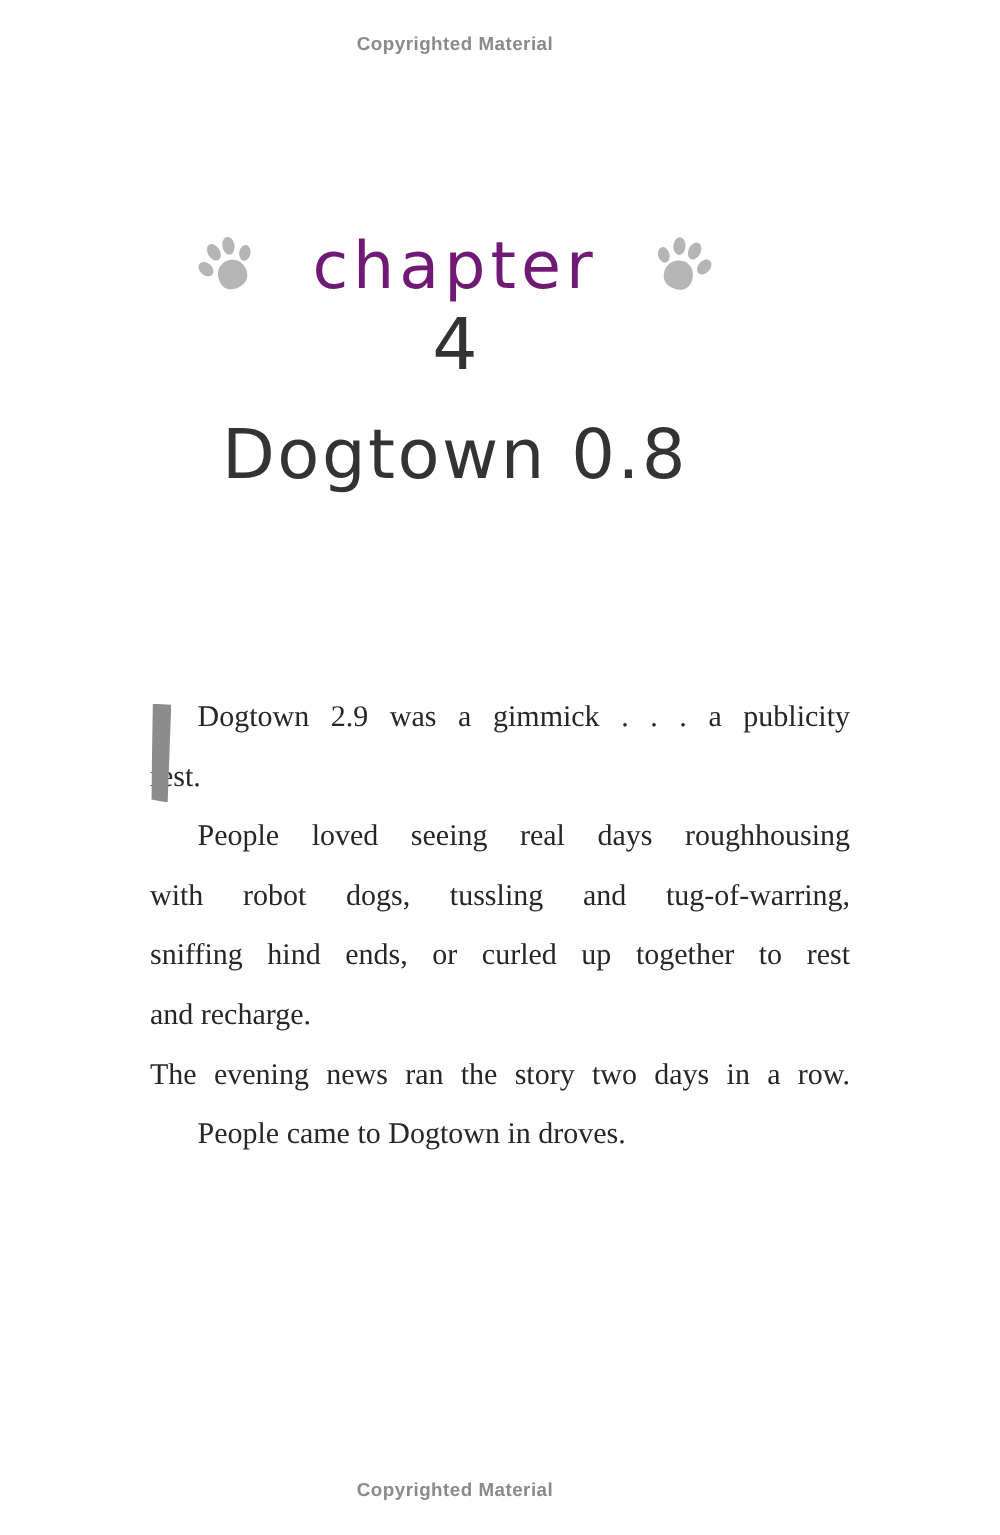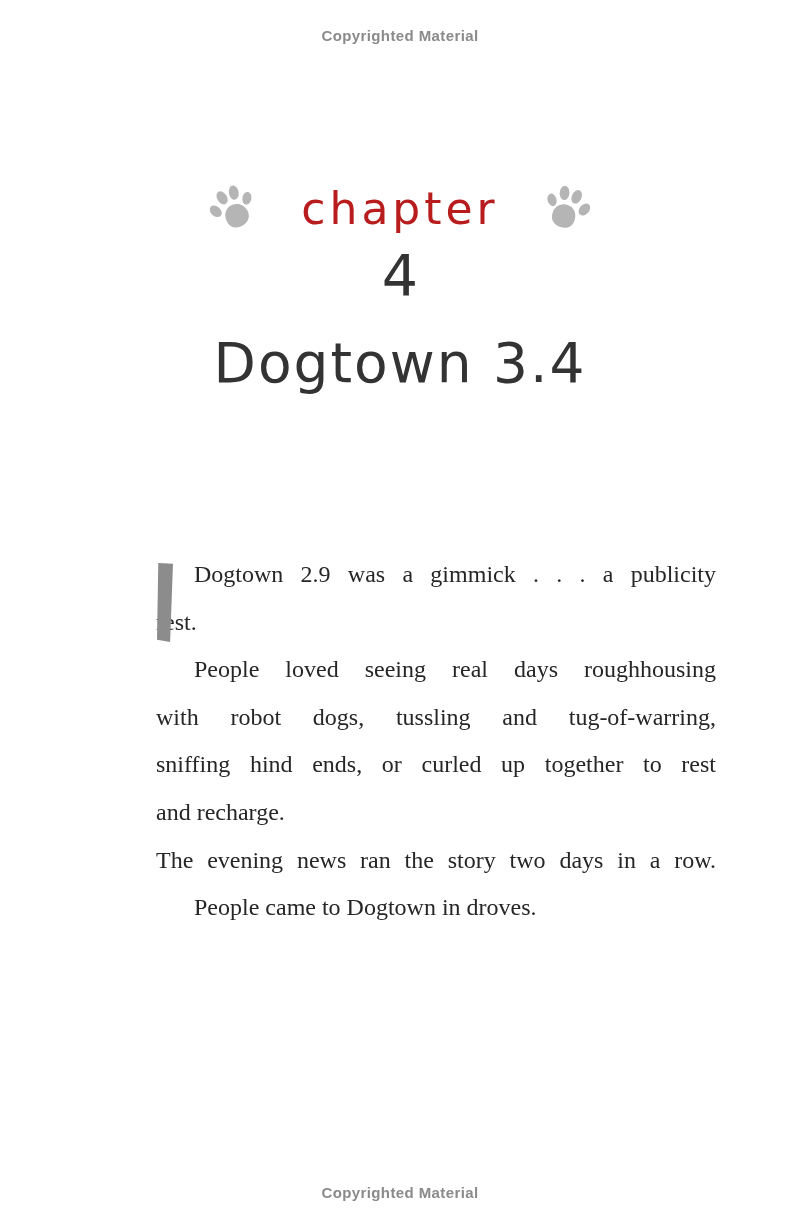--- a/index.html
+++ b/index.html
@@ -3,21 +3,20 @@
 <meta charset="utf-8">
 <style>
   html, body { margin: 0; padding: 0; background: #ffffff; }
   .page {
     position: relative;
     width: 728px;
     height: 1228px;
     background: #ffffff;
     overflow: hidden;
     font-family: "Liberation Serif", serif;
-    margin-left: 36px;
   }
 
   
   .copyright {
     position: absolute;
     left: 0; right: 0;
     text-align: center;
     font-family: "Liberation Sans", sans-serif;
     font-weight: bold;
     font-size: 15px;
@@ -32,23 +31,23 @@
     position: absolute;
     top: 183px;
     left: 0; right: 0;
     display: flex;
     justify-content: center;
     align-items: center;
     gap: 42px;
   }
   .chapter-label {
     font-family: "DejaVu Sans", sans-serif;
-    font-size: 44px;
+    font-size: 52px;
     letter-spacing: 4px;
-    color: #b91c1c;
+    color: #701a75;
   }
   .paw { width: 54px; height: 48px; }
   .paw.left  { transform: rotate(-24deg); }
   .paw.right { transform: scaleX(-1) rotate(-18deg); }
   .paw svg { width: 100%; height: 100%; display: block; }
 
   .chapter-number {
     position: absolute;
     top: 243px;
     left: 0; right: 0;
@@ -133,21 +132,21 @@
           <ellipse cx="43" cy="13" rx="6.5" ry="9.5" transform="rotate(14 43 13)"></ellipse>
           <ellipse cx="56" cy="27" rx="6" ry="8.5" transform="rotate(34 56 27)"></ellipse>
           <path d="M19 44 C19 33 26 27 34 27 C43 27 50 34 50 43 C50 53 43 58 34 58 C25 58 19 53 19 44 Z"></path>
         </g>
       </svg>
     </span>
   </div>
 
   <div class="chapter-number">4</div>
 
-  <div class="chapter-title">Dogtown 3.4</div>
+  <div class="chapter-title">Dogtown 0.8</div>
 
   <div class="body-text">
     <span class="dropcap">I</span>
 
       <div class="line just indent">Dogtown 2.9 was a gimmick . . . a publicity</div>
       <div class="line">rest.</div>
       <div class="line just indent">People loved seeing real days roughhousing</div>
       <div class="line just">with robot dogs, tussling and tug-of-warring,</div>
       <div class="line just">sniffing hind ends, or curled up together to rest</div>
       <div class="line">and recharge.</div>

